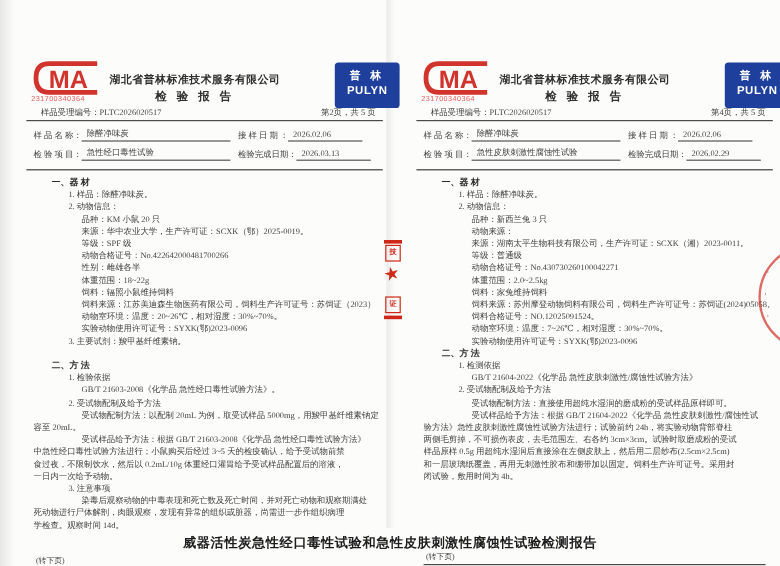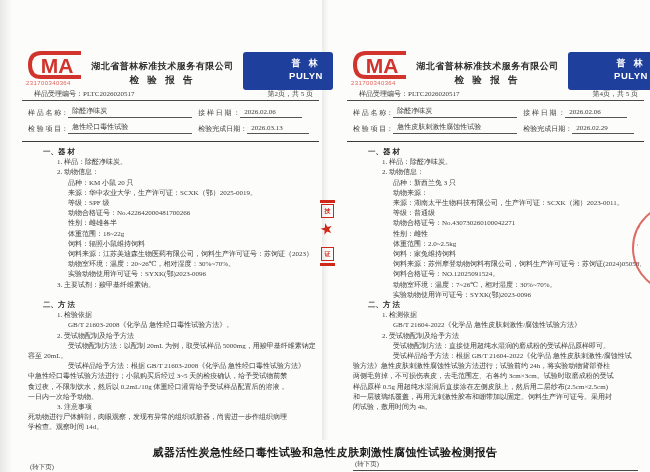--- a/index.html
+++ b/index.html
@@ -21,21 +21,21 @@
   
   .cma{ position:absolute; left:26px; top:7px; width:70px; }
   .cma svg{ display:block; }
   .cma-num{ font-size:6px; color:#e2605a; letter-spacing:.4px; margin-top:0px; font-family:"Liberation Sans",sans-serif; }
   .company{ position:absolute; left:70px; right:70px; top:17px; text-align:center;
             font-size:9px; font-weight:bold; color:#2e2e2e; letter-spacing:.5px; white-space:nowrap;}
   .rpt-title{ position:absolute; left:70px; right:70px; top:31px; text-align:center;
               font-size:9.5px; font-weight:bold; color:#2e2e2e; letter-spacing:3px; white-space:nowrap;}
   .badge{
     position:absolute; right:-8px; top:9px; width:54px; height:38px;
-    background:#1e3f9b; border-radius:3px; color:#fff; text-align:center; z-index:6;padding-left:36px;
+    background:#1e3f9b; border-radius:3px; color:#fff; text-align:center; z-index:6;
   }
   .badge .cn{ font-size:9px; letter-spacing:3px; margin-top:5px; font-weight:bold;}
   .badge .en{ font-size:9.5px; font-weight:bold; letter-spacing:.5px; font-family:Liberation Sans, sans-serif;}
   .accept-row{ position:absolute; left:34px; right:12px; top:46px; font-size:7px; display:flex; justify-content:space-between; white-space:nowrap;}
   .hline1{ position:absolute; left:22px; right:6px; top:57px; border-top:1px solid #4a4a4a; }
   .frow{ position:absolute; left:28px; right:8px; display:flex; font-size:7px; align-items:flex-end; white-space:nowrap;}
   .frow .lb{ flex:0 0 auto; }
   .frow .val{ border-bottom:1px solid #555; padding:0 2px 1px 4px; }
   .frow .v1{ width:118px; }
   .frow .v2{ width:56px; }
@@ -126,20 +126,21 @@
         <div class="bl n">1.  检验依据</div>
         <div class="bl c">GB/T 21603-2008《化学品  急性经口毒性试验方法》。</div>
         <div class="bl n">2.  受试物配制及给予方法</div>
         <div class="bl p">受试物配制方法：以配制 20mL 为例，取受试样品 5000mg，用羧甲基纤维素钠定</div>
         <div class="bl f">容至 20mL。</div>
         <div class="bl p">受试样品给予方法：根据 GB/T 21603-2008《化学品  急性经口毒性试验方法》</div>
         <div class="bl f">中急性经口毒性试验方法进行；小鼠购买后经过 3~5 天的检疫确认，给予受试物前禁</div>
         <div class="bl f">食过夜，不限制饮水，然后以 0.2mL/10g 体重经口灌胃给予受试样品配置后的溶液，</div>
         <div class="bl f">一日内一次给予动物。</div>
         <div class="bl n">3.  注意事项</div>
+        <div class="bl p">染毒后观察动物的中毒表现和死亡数及死亡时间，并对死亡动物和观察期满处</div>
         <div class="bl f">死动物进行尸体解剖，肉眼观察，发现有异常的组织或脏器，尚需进一步作组织病理</div>
         <div class="bl f">学检查。观察时间 14d。</div>
       </div>
     <div class="turn">(转下页)</div>
     <div class="turn-line"></div>
   </div>
 
   <div class="page-divider"></div>
 
   <div class="page" style="left:325px;">
@@ -176,21 +177,20 @@
     <div class="hline2"></div>
     <div class="body-block">
         <div class="bl h">一、器  材</div>
         <div class="bl n">1.  样品：除醛净味炭。</div>
         <div class="bl n">2.  动物信息：</div>
         <div class="bl c">品种：新西兰兔 3 只</div>
         <div class="bl c">动物来源：</div>
         <div class="bl c">来源：湖南太平生物科技有限公司，生产许可证：SCXK（湘）2023-0011。</div>
         <div class="bl c">等级：普通级</div>
         <div class="bl c">动物合格证号：No.430730260100042271</div>
-        <div class="bl c">性别：雌性</div>
         <div class="bl c">体重范围：2.0~2.5kg</div>
         <div class="bl c">饲料：家兔维持饲料</div>
         <div class="bl c">饲料来源：苏州摩登动物饲料有限公司，饲料生产许可证号：苏饲证(2024)05058。</div>
         <div class="bl c">饲料合格证号：NO.12025091524。</div>
         <div class="bl c">动物室环境：温度：7~26℃，相对湿度：30%~70%。</div>
         <div class="bl c">实验动物使用许可证号：SYXK(鄂)2023-0096</div>
         <div class="bl h">二、方  法</div>
         <div class="bl n">1.  检测依据</div>
         <div class="bl c">GB/T 21604-2022《化学品  急性皮肤刺激性/腐蚀性试验方法》</div>
         <div class="bl n">2.  受试物配制及给予方法</div>

